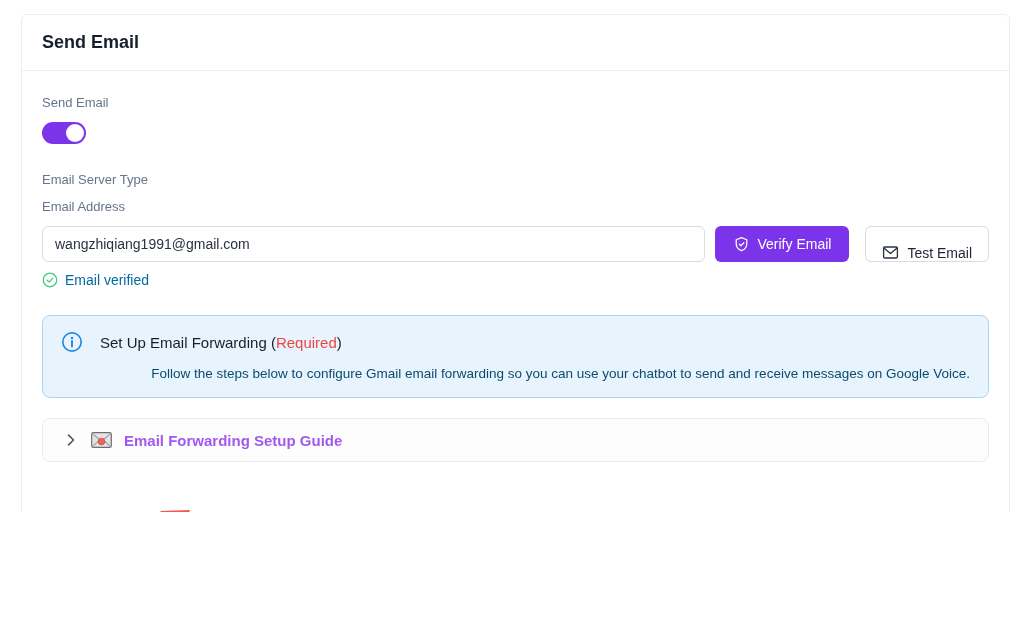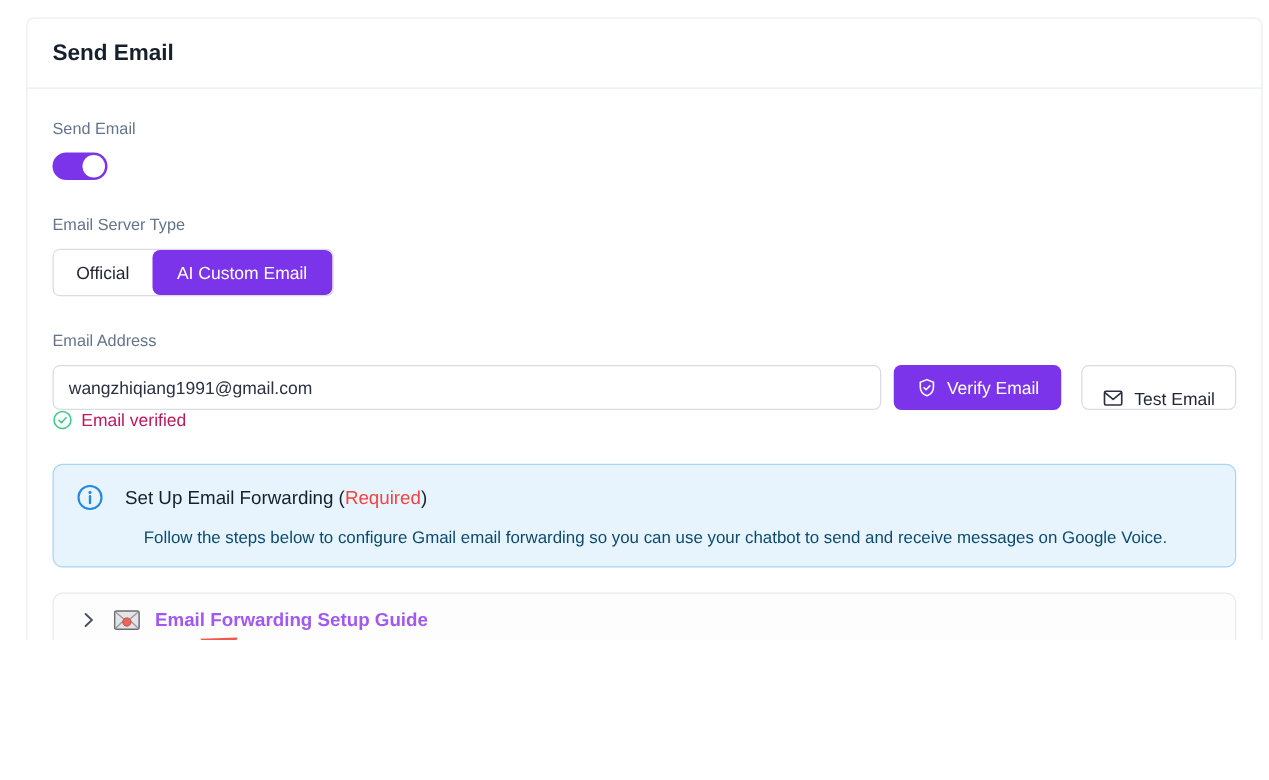--- a/index.html
+++ b/index.html
@@ -58,28 +58,28 @@
     border:none; white-space:nowrap;
   }
   .btn-primary { background:#7c34ea; color:#fff; padding:0 18px; }
   .btn-outline {
     background:#fff; color:#1f2430; border:1px solid #d9dce1; padding:0 16px;
     margin-left:6px;
     align-items:flex-end;
   }
 
   .verified-row {
-    display:flex; align-items:center; gap:7px; 
-    color:#be185d; font-size:14px;
+    display:flex; align-items:center; gap:7px; margin-top:10px;
+    color:#0369a1; font-size:14px;
   }
 
   
   .alert {
     margin-top:27px; background:#e7f4fd; border:1px solid #a9d4f2;
-    border-radius:8px; padding:15px 18px 16px 18px;
+    border-radius:8px; padding:15px 18px 16px 18px;text-align:right;
   }
   .alert-head { display:flex; align-items:center; gap:17px; }
   .alert-title { font-size:15px; color:#16202c; }
   .alert-required { color:#ef4444; }
   .alert-body { margin:13px 0 0 54px; font-size:13.5px; color:#0c4a6e; }
 
   
   .guide {
     margin-top:20px; border:1px solid #e8eaed; border-radius:8px;
     background:#fdfdfd; height:44px; display:flex; align-items:center;
@@ -119,24 +119,20 @@
     <div class="card-body">
 
       <div class="field-label">Send Email</div>
 
       <div class="toggle">
         <div class="toggle-knob"></div>
       </div>
 
       <div class="field-label">Email Server Type</div>
 
-      <div class="segmented">
-        <button class="segment">Official</button>
-        <button class="segment selected">AI Custom Email</button>
-      </div>
 
       <div class="field-label">Email Address</div>
 
       <div class="email-row">
         <input class="text-input" type="text" value="wangzhiqiang1991@gmail.com" style="">
 
         <button class="btn btn-primary">
           <span class="icon">
             <svg width="17" height="17" viewBox="0 0 20 20" fill="none">
               <path d="M10 2 L16.2 4.4 V9 C16.2 13.1 13.6 15.9 10 17.2 C6.4 15.9 3.8 13.1 3.8 9 V4.4 Z" stroke="#ffffff" stroke-width="1.5" stroke-linejoin="round"></path>

